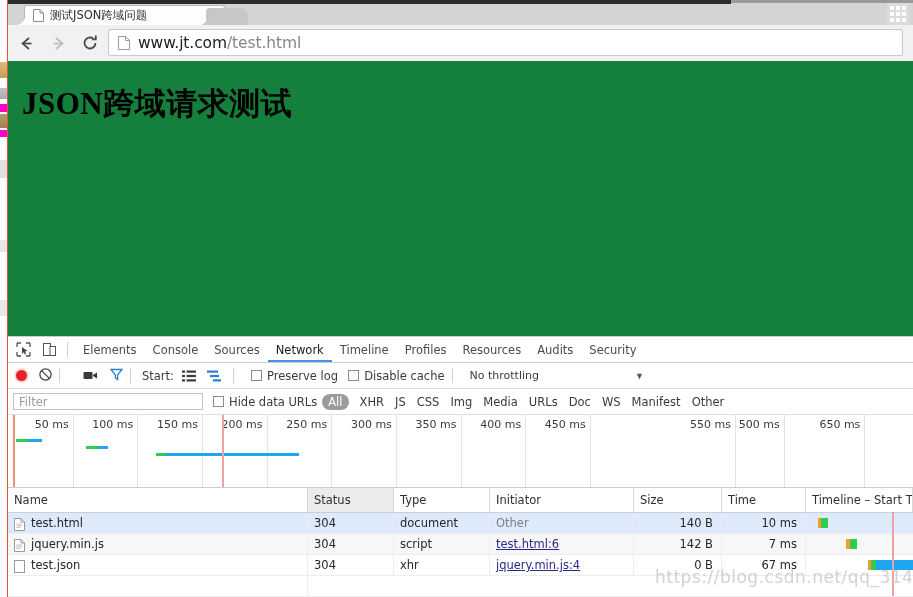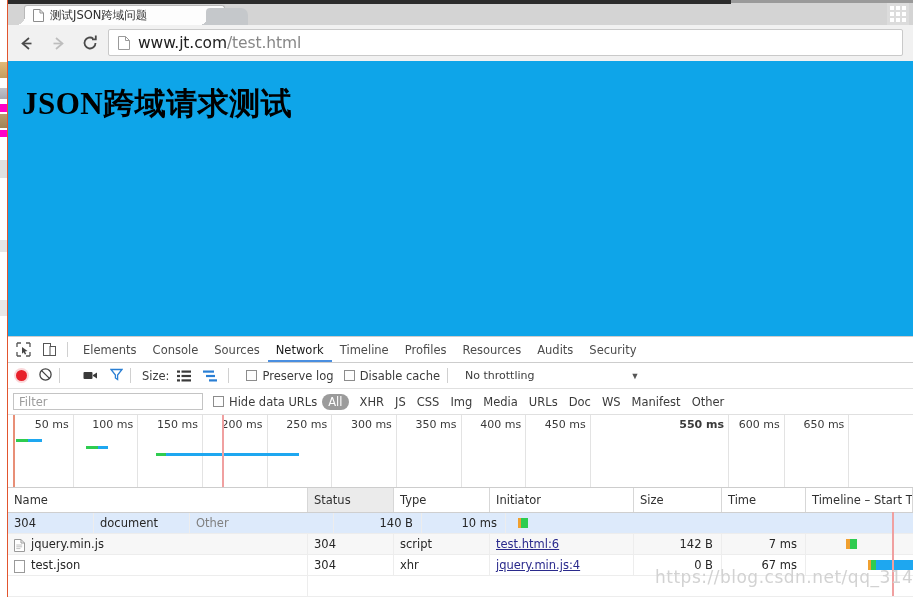--- a/index.html
+++ b/index.html
@@ -116,21 +116,21 @@
     margin-left: 8px; font-size: 15.5px; color: #222;
     font-family: "DejaVu Sans", sans-serif;
     letter-spacing: -0.1px;
     white-space: nowrap;
   }
   .omni-text .dim { color: #878787; }
 
   
   .page {
     position: absolute; left: 0; top: 61px; width: 905px; height: 275px;
-    background: #0ea5e9; overflow: hidden;
+    background: #15803d; overflow: hidden;
   }
   .page-h1 {
     margin: 22px 0 0 14px;
     font-family: "Liberation Serif", "DejaVu Serif", serif;
     font-size: 31px; font-weight: 700; color: #000;
     letter-spacing: 0.5px;
   }
 
   
   .devtools {
@@ -385,21 +385,21 @@
             <rect x="0.5" y="2" width="9" height="7" rx="1" fill="#3a3a3a"></rect>
             <path d="M10 5 L14 2.4 V8.6 L10 6 Z" fill="#3a3a3a"></path>
           </svg>
         </span>
         <span class="funnel-ico">
           <svg width="13" height="13" viewBox="0 0 13 13">
             <path d="M1 1.5 H12 L7.6 7 V11.5 L5.4 10 V7 Z" fill="none" stroke="#2a7fd4" stroke-width="1.3"></path>
           </svg>
         </span>
         <span class="dt-sep"></span>
-        <span class="view-label">Size:</span>
+        <span class="view-label">Start:</span>
         <span class="dt-icon-btn">
           <svg width="14" height="12" viewBox="0 0 14 12">
             <rect x="0" y="0.5" width="3" height="2.2" fill="#3a3a3a"></rect>
             <rect x="4.5" y="0.5" width="9.5" height="2.2" fill="#3a3a3a"></rect>
             <rect x="0" y="4.9" width="3" height="2.2" fill="#3a3a3a"></rect>
             <rect x="4.5" y="4.9" width="9.5" height="2.2" fill="#3a3a3a"></rect>
             <rect x="0" y="9.3" width="3" height="2.2" fill="#3a3a3a"></rect>
             <rect x="4.5" y="9.3" width="9.5" height="2.2" fill="#3a3a3a"></rect>
           </svg>
         </span>
@@ -464,27 +464,27 @@
           </div>
           <div class="ov-tick" style="left: 0px; width: 452.5px;">
             <span>350 ms</span>
           </div>
           <div class="ov-tick" style="left: 0px; width: 517.143px;">
             <span>400 ms</span>
           </div>
           <div class="ov-tick" style="left: 0px; width: 581.786px;">
             <span>450 ms</span>
           </div>
-          <div class="ov-tick" style="left: 9px; width: 711.071px; font-weight: bold;">
+          <div class="ov-tick" style="left: 16px; width: 711.071px;">
             <span>550 ms</span>
           </div>
           <div class="ov-tick" style="left: 0px; width: 775.714px;">
-            <span>600 ms</span>
-          </div>
-          <div class="ov-tick" style="left: 0px; width: 840.357px;">
+            <span>500 ms</span>
+          </div>
+          <div class="ov-tick" style="left: 16px; width: 840.357px;">
             <span>650 ms</span>
           </div>
           <div class="ov-bar" style="left: 8px; top: 24px; width: 12px; background: rgb(46, 204, 80);"></div>
           <div class="ov-bar" style="left: 20px; top: 24px; width: 14px; background: rgb(30, 167, 240);"></div>
           <div class="ov-bar" style="left: 78px; top: 31px; width: 12px; background: rgb(46, 204, 80);"></div>
           <div class="ov-bar" style="left: 90px; top: 31px; width: 10px; background: rgb(30, 167, 240);"></div>
           <div class="ov-bar" style="left: 148px; top: 38px; width: 10px; background: rgb(46, 204, 80);"></div>
           <div class="ov-bar" style="left: 158px; top: 38px; width: 133px; background: rgb(30, 167, 240);"></div>
           <div class="ov-vline left" style="left: 5px;"></div>
           <div class="ov-vline " style="left: 214px;"></div>
@@ -495,20 +495,28 @@
             <div class="th" style="width: 300px; flex: 0 0 auto;">Name</div>
             <div class="th sorted" style="width: 86px; flex: 0 0 auto;">Status</div>
             <div class="th" style="width: 96px; flex: 0 0 auto;">Type</div>
             <div class="th" style="width: 144px; flex: 0 0 auto;">Initiator</div>
             <div class="th" style="width: 88px; flex: 0 0 auto;">Size</div>
             <div class="th" style="width: 84px; flex: 0 0 auto;">Time</div>
             <div class="th" style="width: 107px; flex: 0 0 auto;">Timeline – Start Time</div>
           </div>
         <div id="tbody">
             <div class="tr sel">
+              <div class="td name" style="width: 300px; flex: 0 0 auto;">
+                <span class="file-ico"><svg width="11" height="13" viewBox="0 0 11 13">
+                    <path d="M0.5 0.5 H7 L10.5 4 V12.5 H0.5 Z" fill="#fff" stroke="#9a9a9a"></path>
+                    <path d="M7 0.5 V4 H10.5" fill="none" stroke="#9a9a9a"></path>
+                    <path d="M2.3 6 H8.2 M2.3 7.8 H8.2 M2.3 9.6 H6.4" stroke="#c0c0c0"></path>
+                  </svg></span>
+                <span>test.html</span>
+              </div>
               <div class="td " style="width: 86px; flex: 0 0 auto;">304</div>
               <div class="td " style="width: 96px; flex: 0 0 auto;">document</div>
               <div class="td " style="width: 144px; flex: 0 0 auto;"><span class="muted">Other</span></div>
               <div class="td num" style="width: 88px; flex: 0 0 auto;">140 B</div>
               <div class="td num" style="width: 84px; flex: 0 0 auto;">10 ms</div>
               <div class="wf-cell" style="width: 107px;">
                 <div class="wf-bar" style="left: 12px; width: 3px; background: rgb(240, 160, 48);"></div>
                 <div class="wf-bar" style="left: 15px; width: 7px; background: rgb(46, 204, 80);"></div>
               </div>
             </div>

